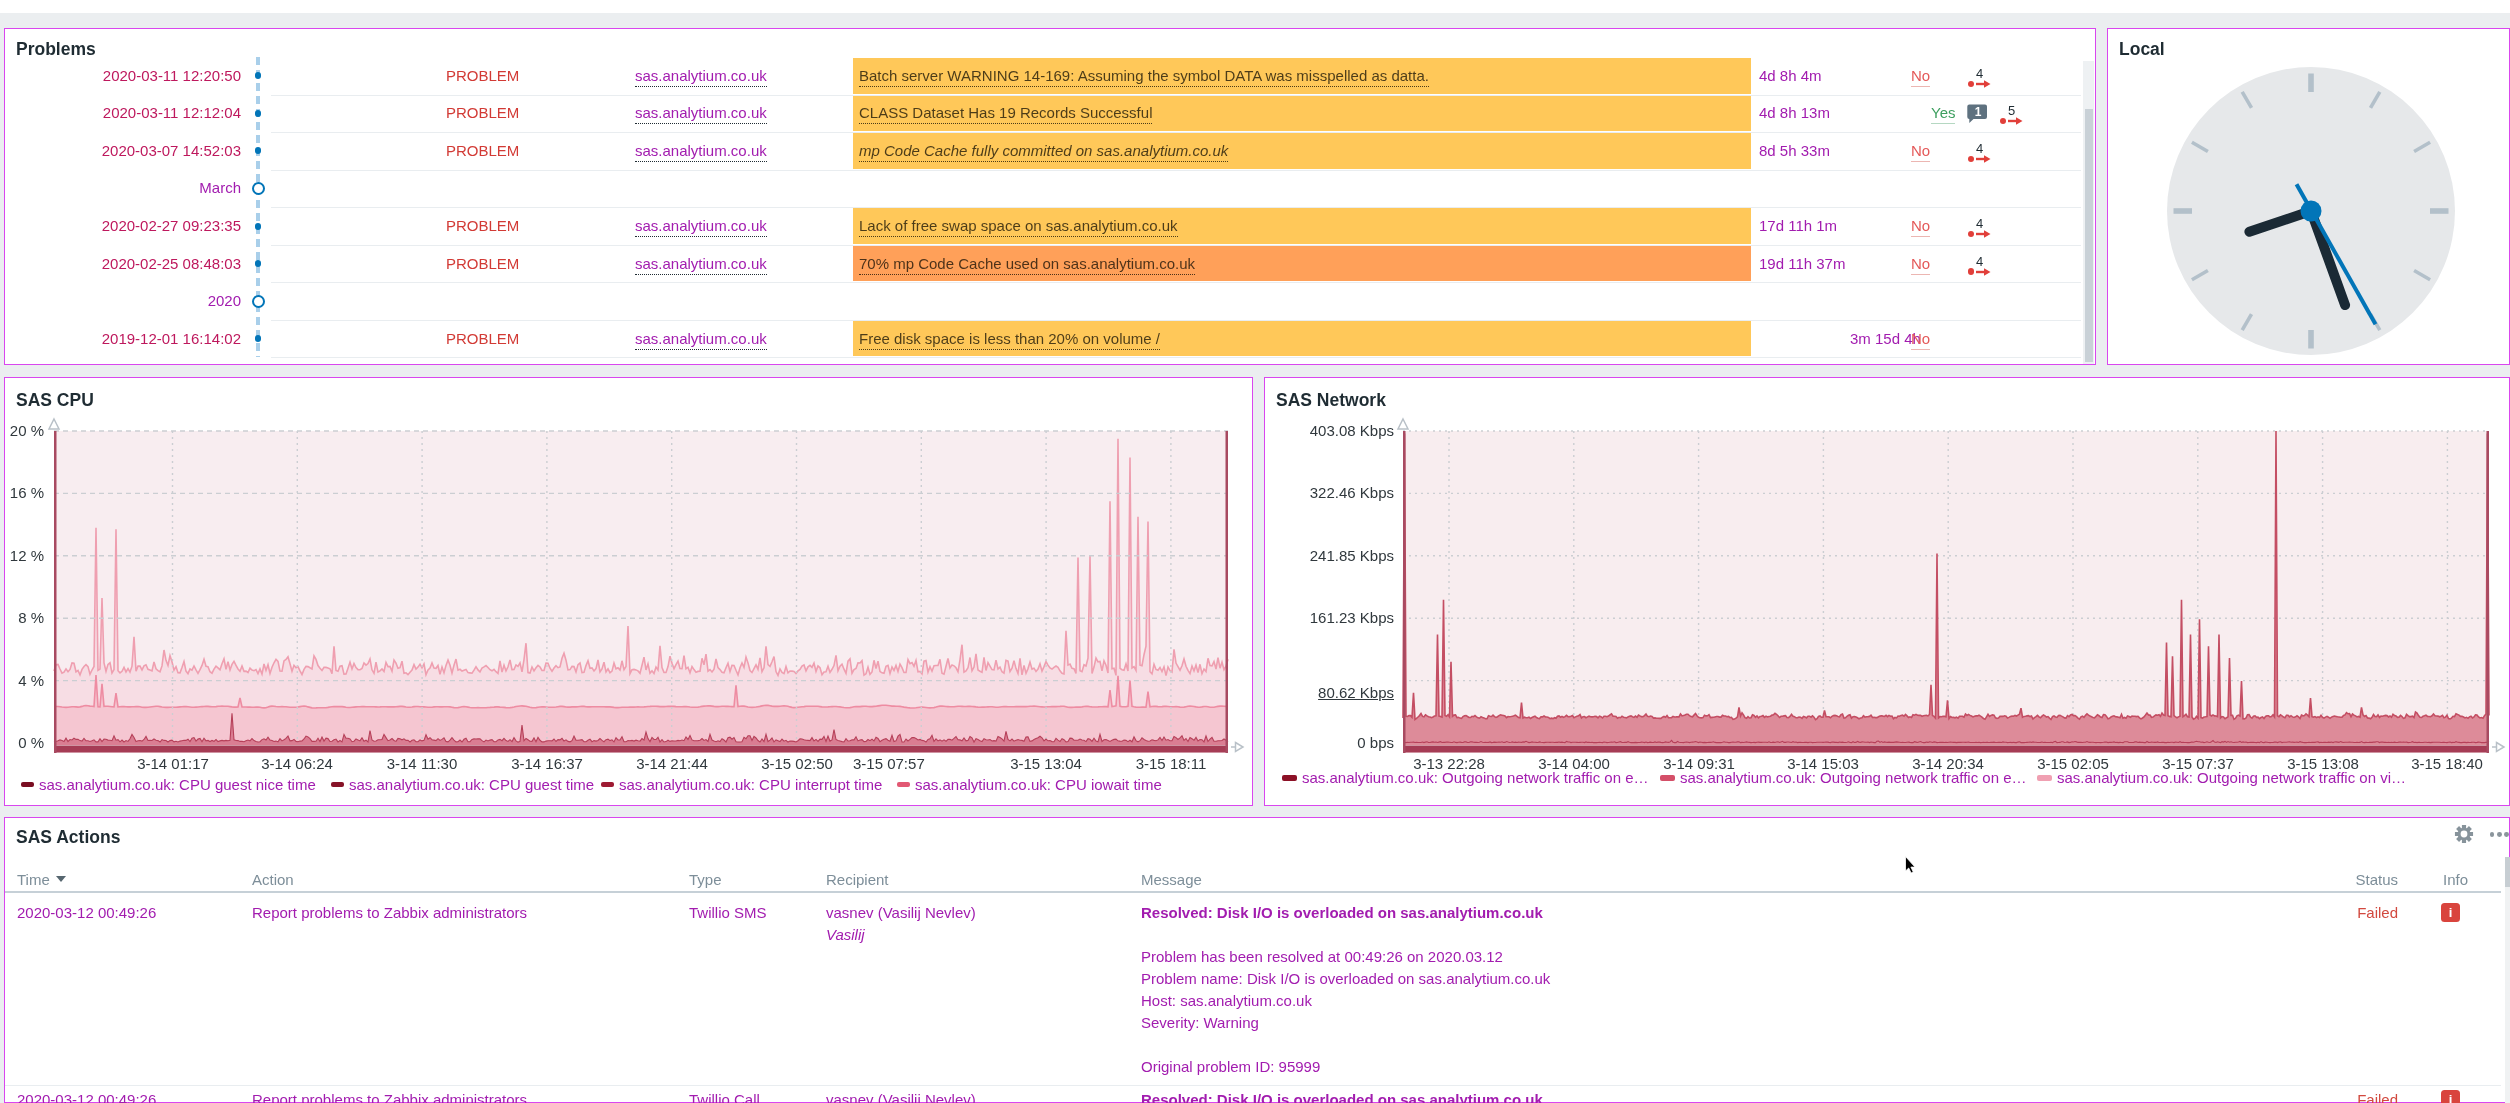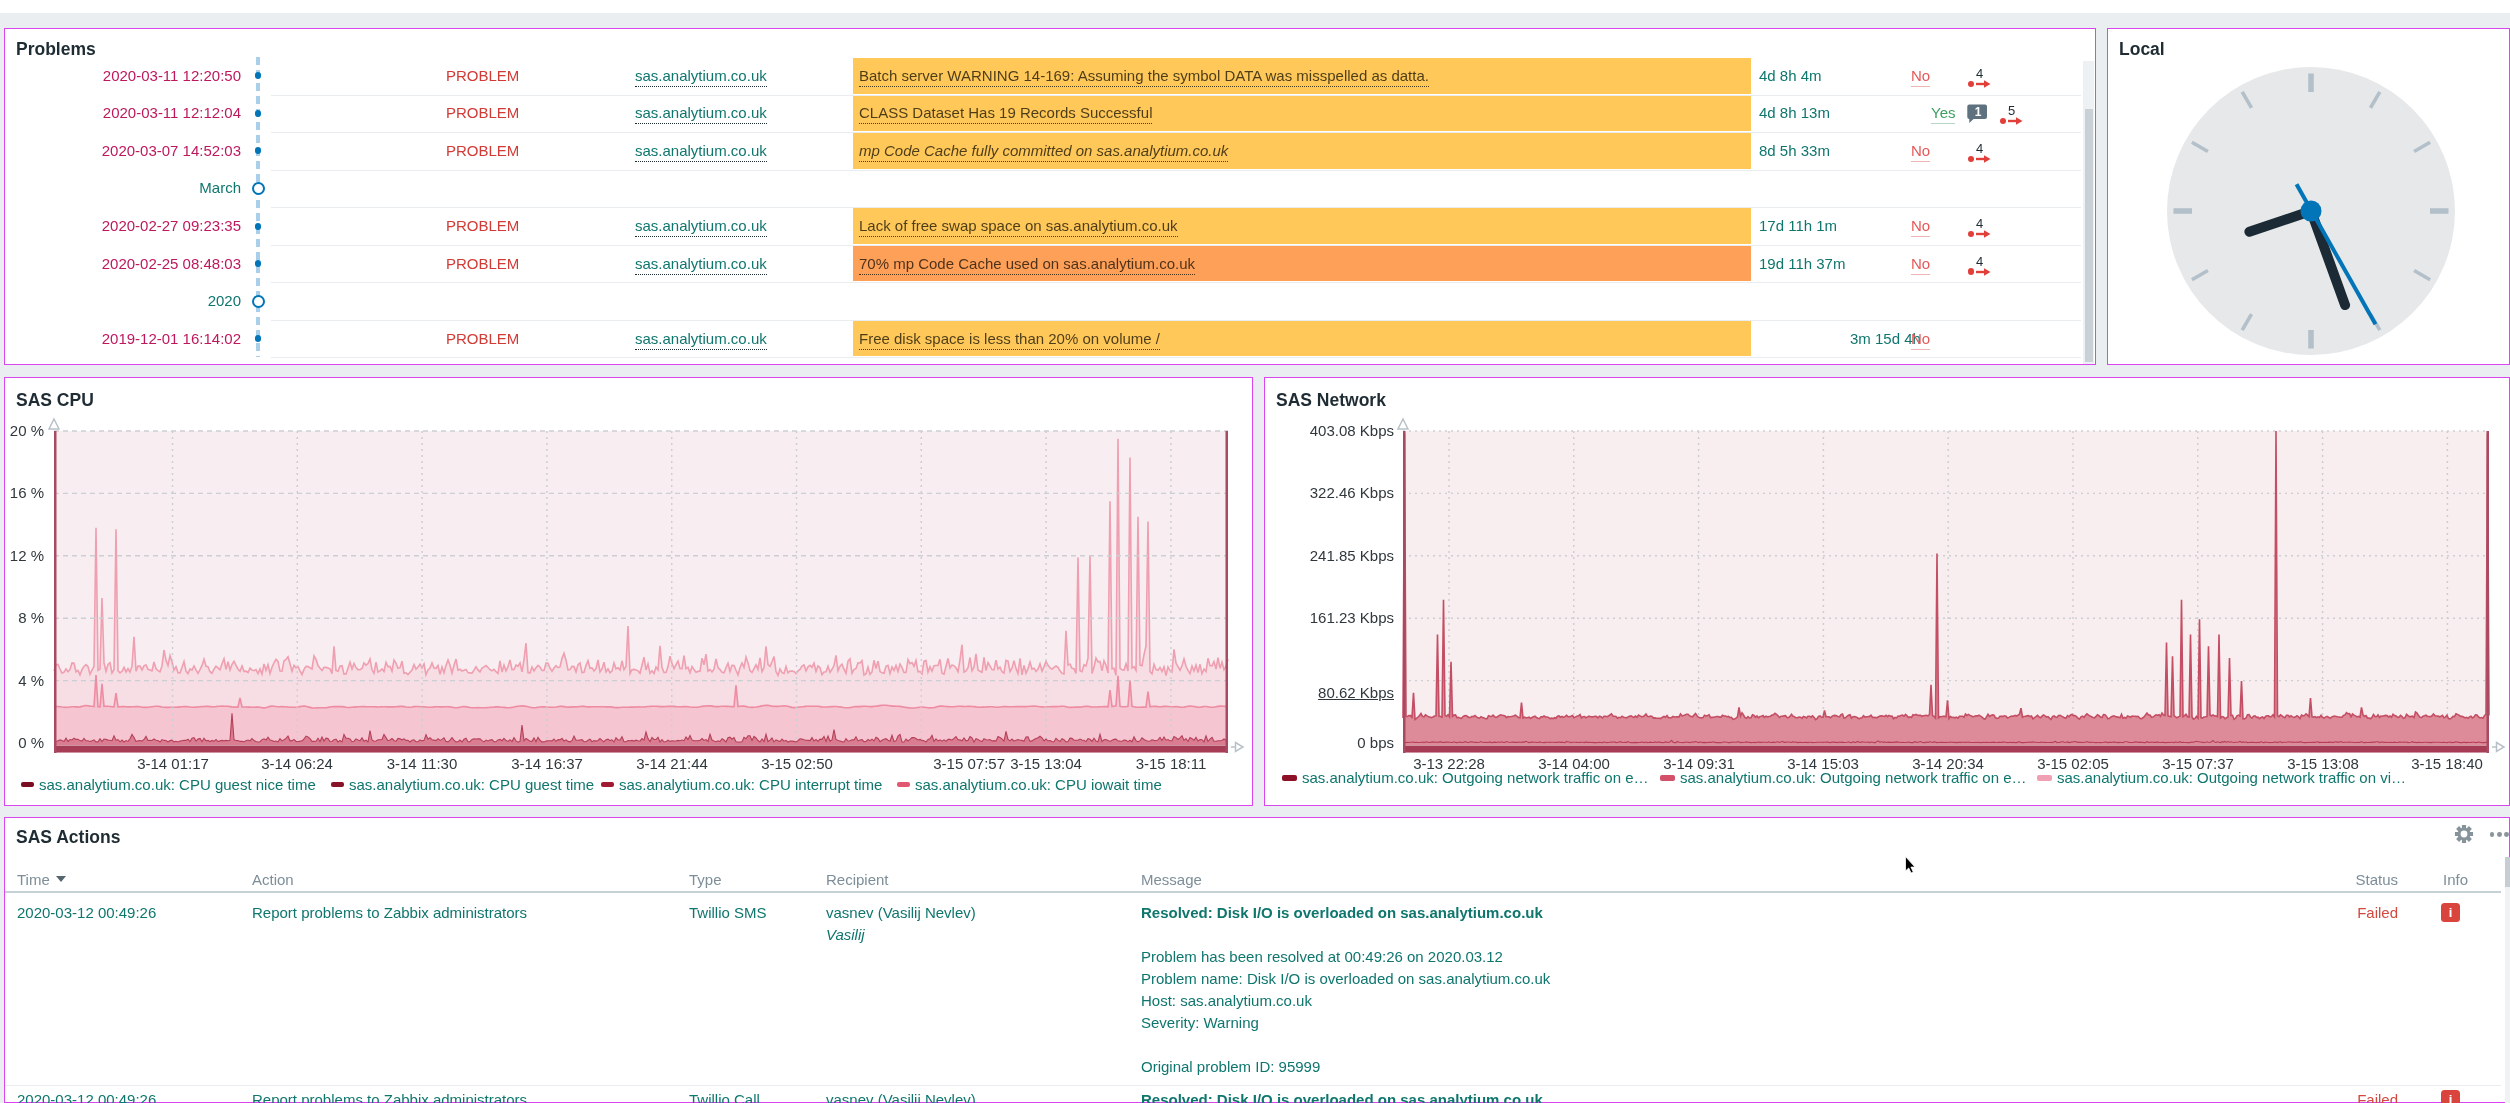--- a/index.html
+++ b/index.html
@@ -1,19 +1,19 @@
 <!DOCTYPE html>
 <html><head><meta charset="utf-8"><title>Dashboard</title>
 <style>
 * { margin:0; padding:0; box-sizing:border-box; }
 html,body { width:2510px; height:1103px; overflow:hidden; background:#ebeef0;
   font-family:"Liberation Sans", sans-serif; font-size:15px; color:#1f2c33; }
 .panel { position:absolute; background:#fff; border:1px solid #d946ef; }
 .t { position:absolute; white-space:nowrap; line-height:18px; font-size:15px; }
-.dk { color:#0f766e; }
+.dk { color:#a21caf; }
 .bl { color:#be185d; }
 .gy { color:#7d8e99; }
 .gl { color:#30383d; }
 .title { position:absolute; left:11px; top:37px; font-size:17.5px; font-weight:bold; color:#1f2c33; line-height:22px; white-space:nowrap; }
 .du { border-bottom:1px dotted #1f2c33; padding-bottom:2px; }
 </style></head>
 <body>
 <div style="position:absolute;left:0;top:0;width:2510px;height:13px;background:#fff;"></div>
 
 <div class="panel" id="problems" style="left:4px;top:28px;width:2092px;height:337px;">
@@ -175,21 +175,21 @@
     <div class="t gl" style="right:1208px; top:231px; left:auto;">8 %</div>
     <div class="t gl" style="right:1208px; top:169px; left:auto;">12 %</div>
     <div class="t gl" style="right:1208px; top:106px; left:auto;">16 %</div>
     <div class="t gl" style="right:1208px; top:44px; left:auto;">20 %</div>
   <div class="t gl" style="left:108px; top:377px; width:120px; text-align:center;">3-14 01:17</div>
     <div class="t gl" style="left:232px; top:377px; width:120px; text-align:center;">3-14 06:24</div>
     <div class="t gl" style="left:357px; top:377px; width:120px; text-align:center;">3-14 11:30</div>
     <div class="t gl" style="left:482px; top:377px; width:120px; text-align:center;">3-14 16:37</div>
     <div class="t gl" style="left:607px; top:377px; width:120px; text-align:center;">3-14 21:44</div>
     <div class="t gl" style="left:732px; top:377px; width:120px; text-align:center;">3-15 02:50</div>
-    <div class="t gl" style="left:880px; top:377px; width:120px; text-align:right;">3-15 07:57</div>
+    <div class="t gl" style="left:848px; top:377px; width:120px; text-align:left;">3-15 07:57</div>
     <div class="t gl" style="left:981px; top:377px; width:120px; text-align:center;">3-15 13:04</div>
     <div class="t gl" style="left:1106px; top:377px; width:120px; text-align:center;">3-15 18:11</div>
   <div style="position:absolute;left:16px;top:404px;width:13px;height:5px;border-radius:2px;background:#7a0e22;"></div>
     <div class="t dk" style="left:34px;top:398px;">sas.analytium.co.uk: CPU guest nice time</div>
     <div style="position:absolute;left:326px;top:404px;width:13px;height:5px;border-radius:2px;background:#871328;"></div>
     <div class="t dk" style="left:344px;top:398px;">sas.analytium.co.uk: CPU guest time</div>
     <div style="position:absolute;left:596px;top:404px;width:13px;height:5px;border-radius:2px;background:#9e1b33;"></div>
     <div class="t dk" style="left:614px;top:398px;">sas.analytium.co.uk: CPU interrupt time</div>
     <div style="position:absolute;left:892px;top:404px;width:13px;height:5px;border-radius:2px;background:#e25873;"></div>
     <div class="t dk" style="left:910px;top:398px;">sas.analytium.co.uk: CPU iowait time</div>

